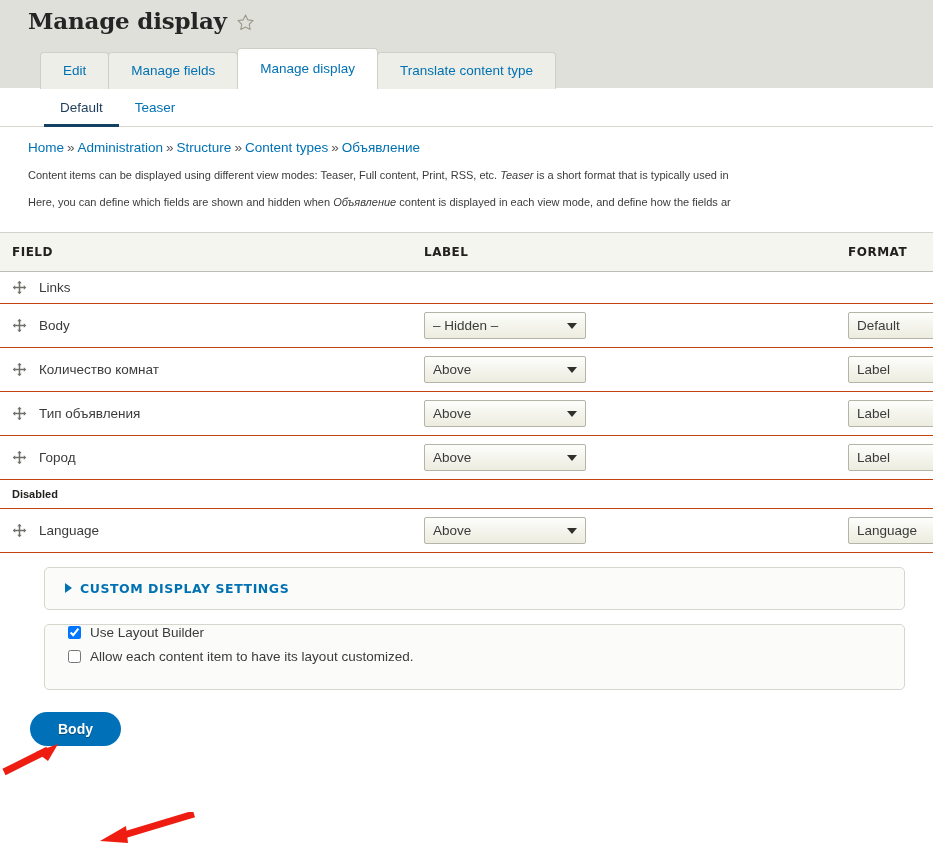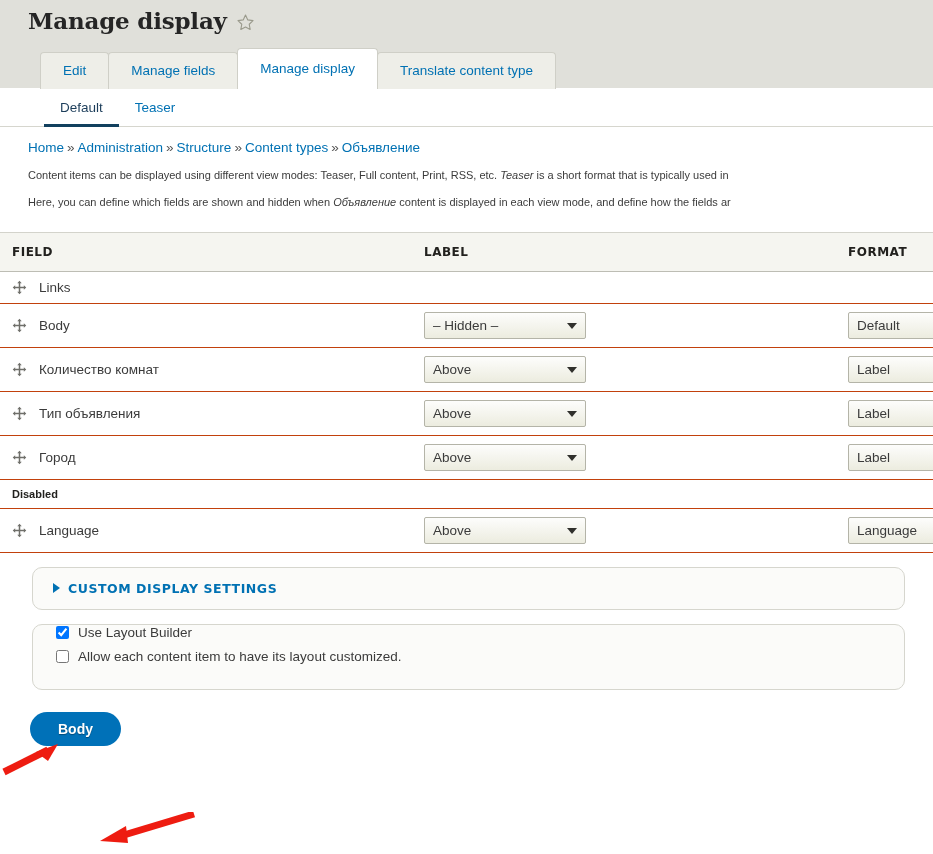--- a/index.html
+++ b/index.html
@@ -209,22 +209,22 @@
     border-right: 5px solid transparent;
     border-top: 6px solid #30302c;
     pointer-events: none;
   }
   .label-select { width: 162px; }
   .format-select { width: 150px; }
 
   
   .details-box {
     border: 1px solid #d6d6ce;
-    border-radius: 10px;
-    margin: 14px 28px 0 32px;
+    border-radius: 5px;
+    margin: 14px 28px 0 44px;
     background: #fbfbf9;
   }
   .details-summary {
     padding: 13px 0 13px 20px;
     font-size: 12.5px;
     font-weight: bold;
     letter-spacing: 0.55px;
     color: #0071b3;
     cursor: pointer;
     font-family: "DejaVu Sans", "Liberation Sans", sans-serif;

